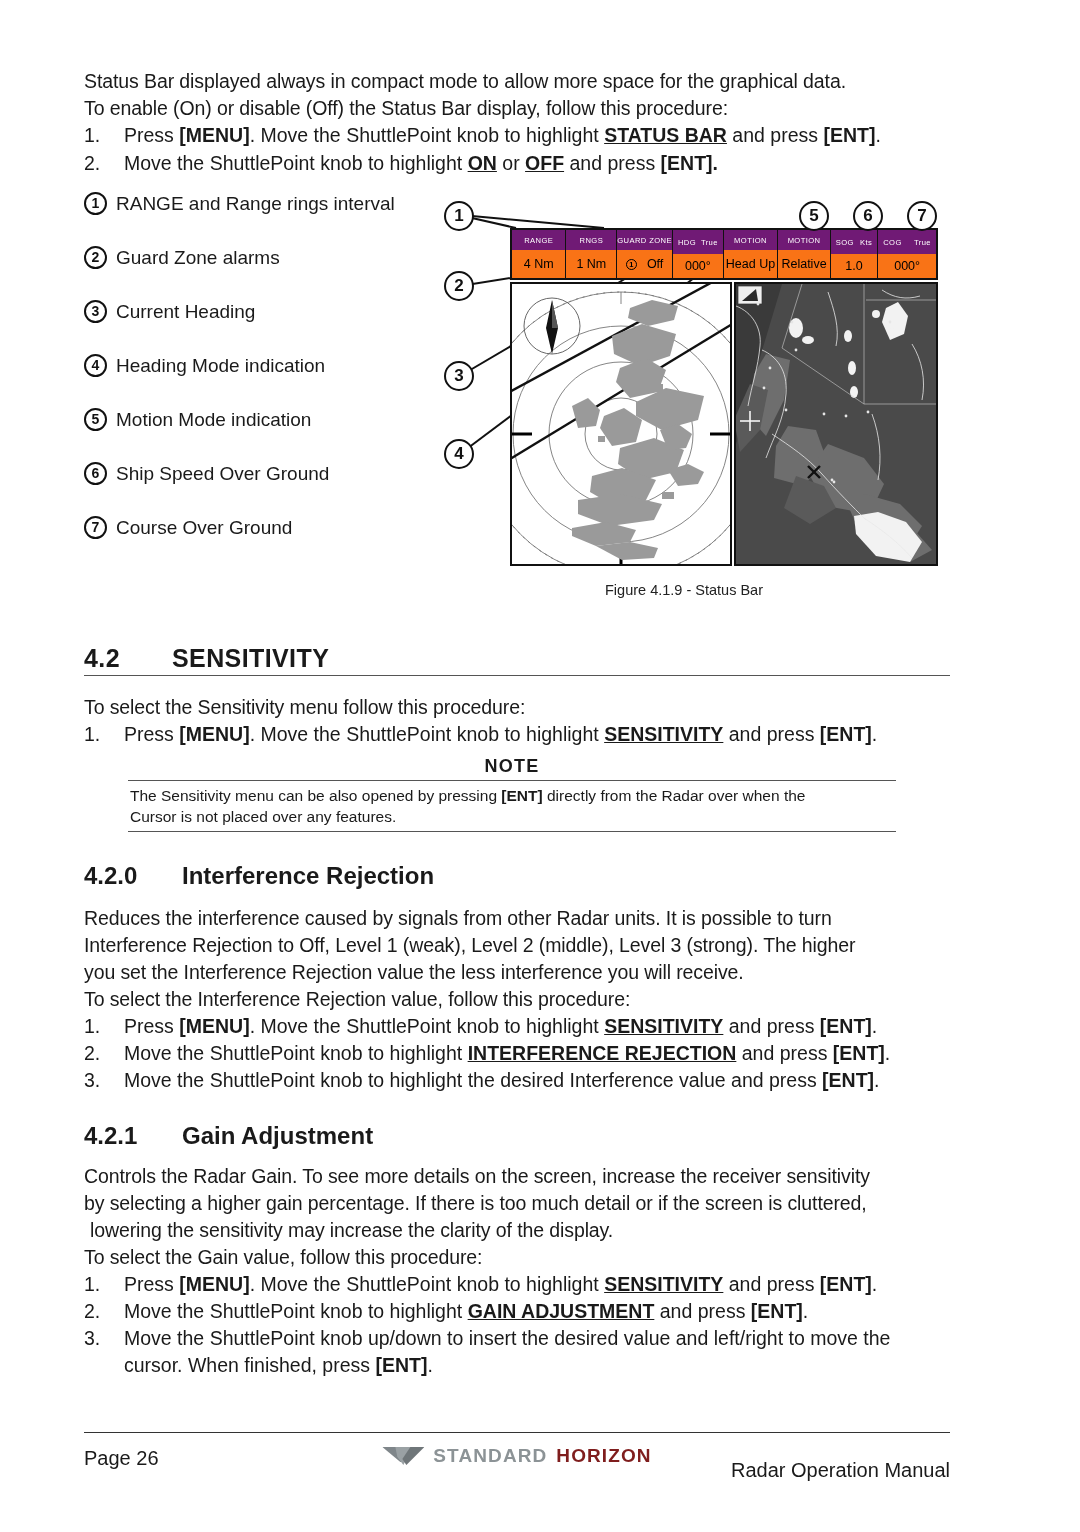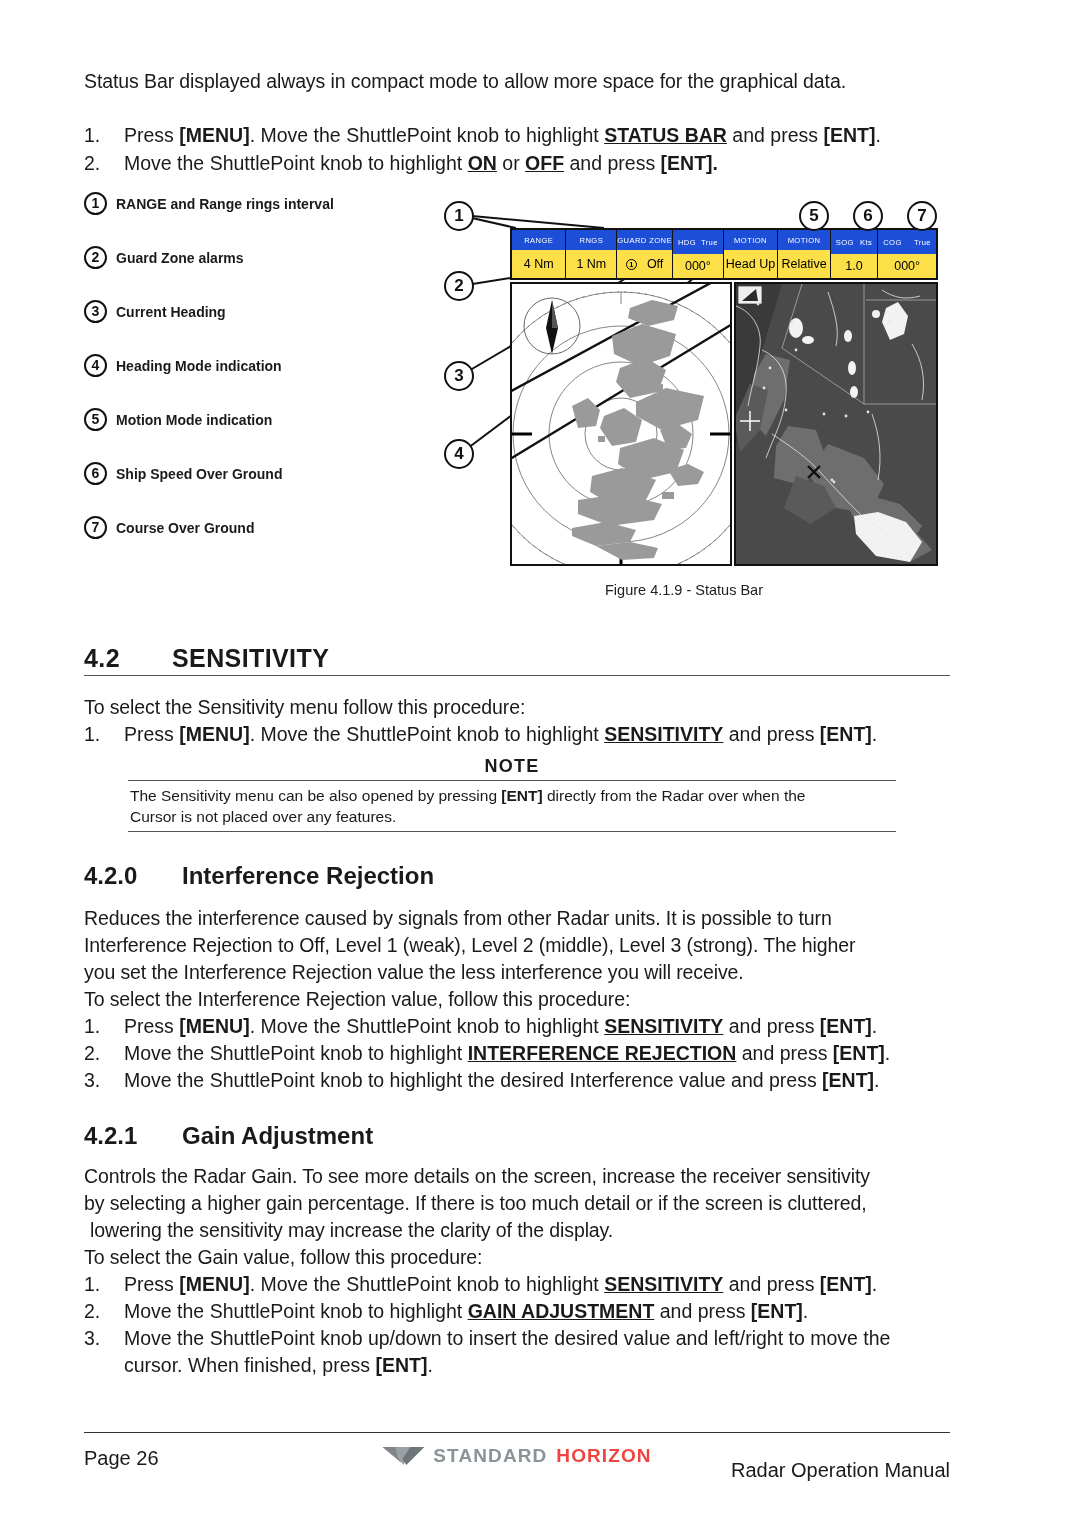--- a/index.html
+++ b/index.html
@@ -34,21 +34,21 @@
   .legend-row { position:relative; height:54px; }
   .circnum {
     position:absolute; left:0; top:0;
     width:23px; height:23px; border-radius:50%;
     border:2.2px solid #111; background:#fff;
     font-size:14px; font-weight:bold; line-height:19px;
     text-align:center; color:#111;
   }
   .legend-row .lbl {
     position:absolute; left:32px; top:-1px;
-    font-size:14px; line-height:26px; white-space:nowrap;font-weight:bold;
+    font-size:19px; line-height:26px; white-space:nowrap;
   }
 
   
   #figure { position:absolute; left:424px; top:190px; width:520px; height:400px; }
   .callout {
     position:absolute; width:30px; height:30px; border-radius:50%;
     border:2.6px solid #111; background:#fff;
     font-size:17px; font-weight:bold; line-height:25px;
     text-align:center; color:#111; z-index:6;
   }
@@ -57,29 +57,29 @@
   
   #statusbar {
     position:absolute; left:86px; top:38px;
     width:428px; height:52px;
     border:2px solid #111; background:#fff; z-index:4;
     display:flex;
   }
   .sb-col { border-right:1.6px solid #111; display:flex; flex-direction:column; }
   .sb-col:last-child { border-right:none; }
   .sb-head {
-    background:#1d4ed8; color:#fff;
+    background:#701a75; color:#fff;
     font-size:7.6px; letter-spacing:.4px;
     height:20px; display:flex; align-items:center; justify-content:center;
     position:relative; white-space:nowrap;
   }
   .sb-head.split { justify-content:space-between; padding:12px 5px; }
   .sb-val {
     flex:1; display:flex; align-items:center; justify-content:center;
-    font-size:12.5px; color:#000; white-space:nowrap; background:#fde047;
+    font-size:12.5px; color:#000; white-space:nowrap; background:#f97316;
   }
   .gz-icon {
     display:inline-block; width:11px; height:11px; border-radius:50%;
     border:1.3px solid #000; font-size:7.5px; line-height:9px;
     text-align:center; margin-right:10px; font-weight:bold;
   }
 
   
   #radarpane {
     position:absolute; left:86px; top:92px; width:222px; height:284px;
@@ -125,28 +125,29 @@
     font-size:20px; color:#1a1a1a;
   }
   #footer .pg { position:absolute; left:0; top:6px; white-space:nowrap; }
   #footer .manual { position:absolute; right:0; top:6px; white-space:nowrap;margin-top:12px; }
   #logo {
     position:absolute; left:50%; top:4px; transform:translateX(-50%);
     display:flex; align-items:center; white-space:nowrap;
   }
   #logo .mark { margin-right:9px; line-height:0; }
   #logo .word1 { font-size:19px; font-weight:bold; letter-spacing:1.1px; color:#8c9396; }
-  #logo .word2 { font-size:19px; font-weight:bold; letter-spacing:1.1px; color:#ef4444; margin-left:9px; }
+  #logo .word2 { font-size:19px; font-weight:bold; letter-spacing:1.1px; color:#7f1d1d; margin-left:9px; }
 </style>
 </head>
 <body>
 
 <div class="page">
 
   <div class="para" style="left:84px; top:68px;">Status Bar displayed always in compact mode to allow more space for the graphical data.</div>
+  <div class="para" style="left:84px; top:95px;">To enable (On) or disable (Off) the Status Bar display, follow this procedure:</div>
 
   <div class="numlist" style="left:84px; top:122px;">
     <span class="n">1.</span>
     <span class="t"><span>Press </span><span class="b">[MENU]</span><span>. Move the ShuttlePoint knob to highlight </span><span class="bu">STATUS BAR</span><span> and press </span><span class="b">[ENT]</span><span>.</span></span>
   </div>
   <div class="numlist" style="left:84px; top:150px;">
     <span class="n">2.</span>
     <span class="t"><span>Move the ShuttlePoint knob to highlight </span><span class="bu">ON</span><span> or </span><span class="bu">OFF</span><span> and press </span><span class="b">[ENT].</span></span>
   </div>
 

